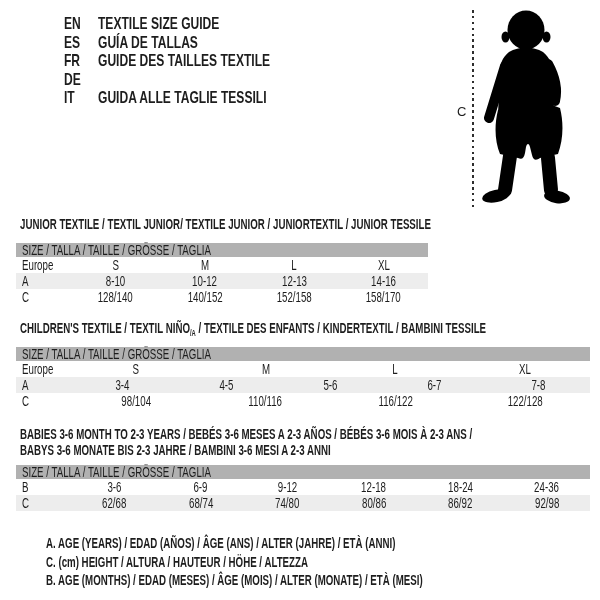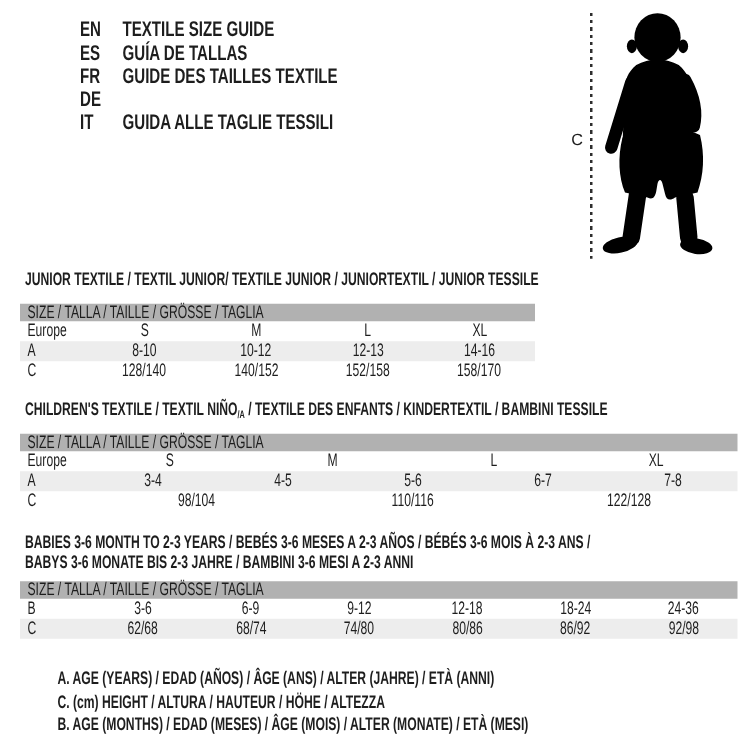--- a/index.html
+++ b/index.html
@@ -202,20 +202,23 @@
         </div>
         <div class="t-row">
           <span class="t-label"><span class="tx">C</span></span>
           <span class="t-cell">
             <span class="tx tx-c">98/104</span>
           </span>
           <span class="t-cell">
             <span class="tx tx-c">110/116</span>
           </span>
           <span class="t-cell">
+            <span class="tx tx-c">116/122</span>
+          </span>
+          <span class="t-cell">
             <span class="tx tx-c">122/128</span>
           </span>
         </div>
       </div>
   </section>
 
   <section class="tbl-section" id="table-2">
     <div class="sec-title">
         <div class="title-line"><span class="tx"><span>BABIES 3-6 MONTH TO 2-3 YEARS / BEBÉS 3-6 MESES A 2-3 AÑOS / BÉBÉS 3-6 MOIS À 2-3 ANS /</span></span></div>
         <div class="title-line"><span class="tx"><span>BABYS 3-6 MONATE BIS 2-3 JAHRE / BAMBINI 3-6 MESI A 2-3 ANNI</span></span></div>

